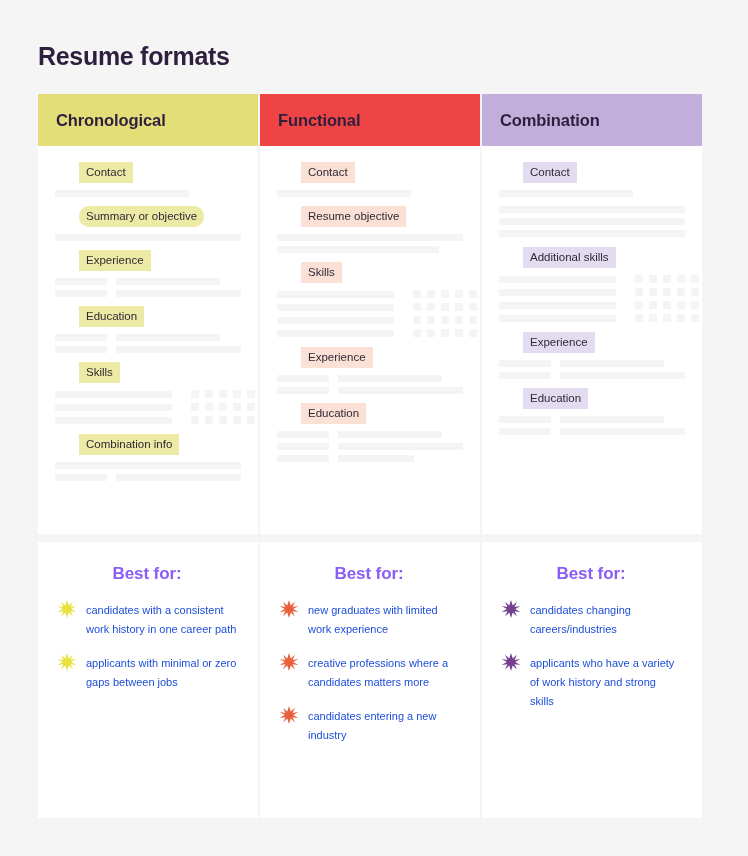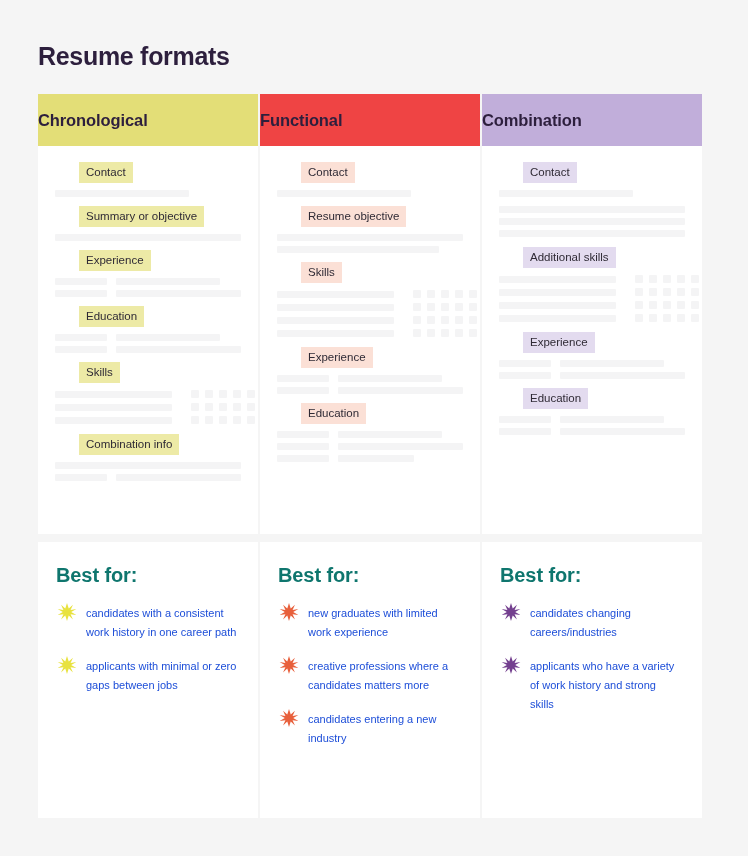--- a/index.html
+++ b/index.html
@@ -42,20 +42,21 @@
   
   .resume-card {
     background: #ffffff;
     height: 440px;
     overflow: hidden;
   }
   .col-header {
     height: 52px;
     display: flex;
     align-items: center;
+    padding-left: 18px;
     font-size: 16.5px;
     font-weight: bold;
     color: #2d1f3d;
     letter-spacing: -0.1px;
   }
   .resume-body {
     padding: 16px 17px 0 17px;
   }
 
   
@@ -116,25 +117,26 @@
   }
 
   
   .bestfor-card {
     background: #ffffff;
     margin-top: 8px;
     height: 276px;
     padding: 22px 20px 0 18px;
   }
   .bestfor-title {
-    font-size: 20px;
+    font-size: 17px;
     font-weight: bold;
-    color: #0f766e;
+    color: #8b5cf6;
     margin-bottom: 17px;
     letter-spacing: -0.1px;
+    text-align: center;
   }
   .bullet-list { list-style: none; }
   .bullet {
     display: flex;
     align-items: flex-start;
     margin-bottom: 15px;
   }
   .bullet-icon {
     width: 22px;
     height: 22px;
@@ -167,21 +169,21 @@
         <div class="resume-body">
 
           <div class="tag-wrap">
             <span class="tag" style="background:#edeaa6;">Contact</span>
           </div>
           <div class="lines">
             <div class="ln w-mid"></div>
           </div>
 
           <div class="tag-wrap">
-            <span class="tag" style="background:#edeaa6;">Summary or objective</span>
+            <span class="tag" style="background:#edeaa6;border-radius:10px;">Summary or objective</span>
           </div>
           <div class="lines">
             <div class="ln w-full"></div>
           </div>
 
           <div class="tag-wrap">
             <span class="tag" style="background:#edeaa6;">Experience</span>
           </div>
           <div class="lines">
             <div class="row2">

